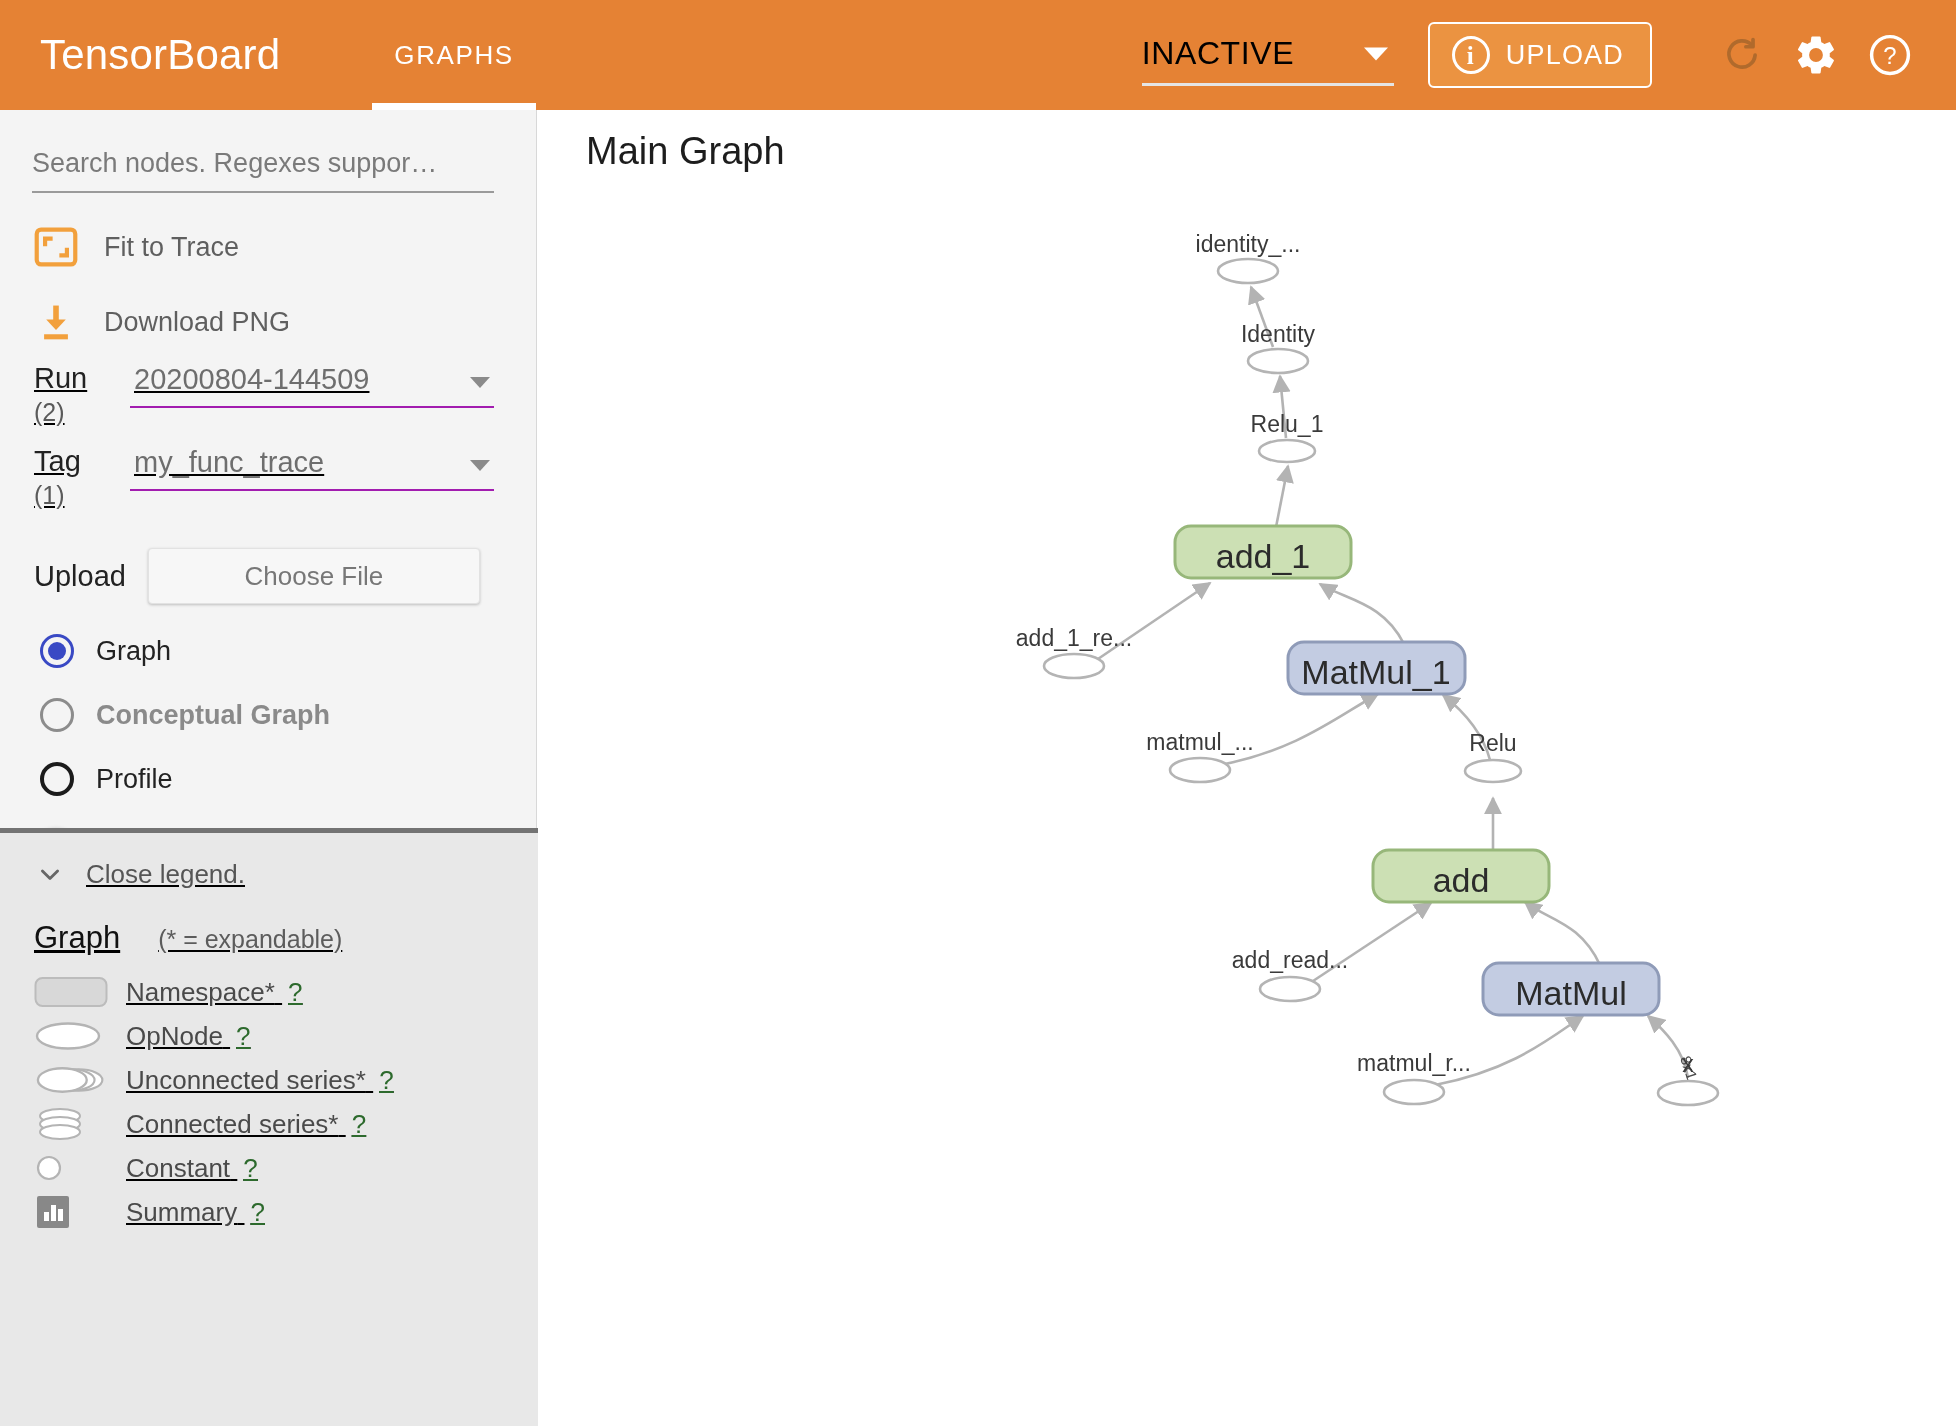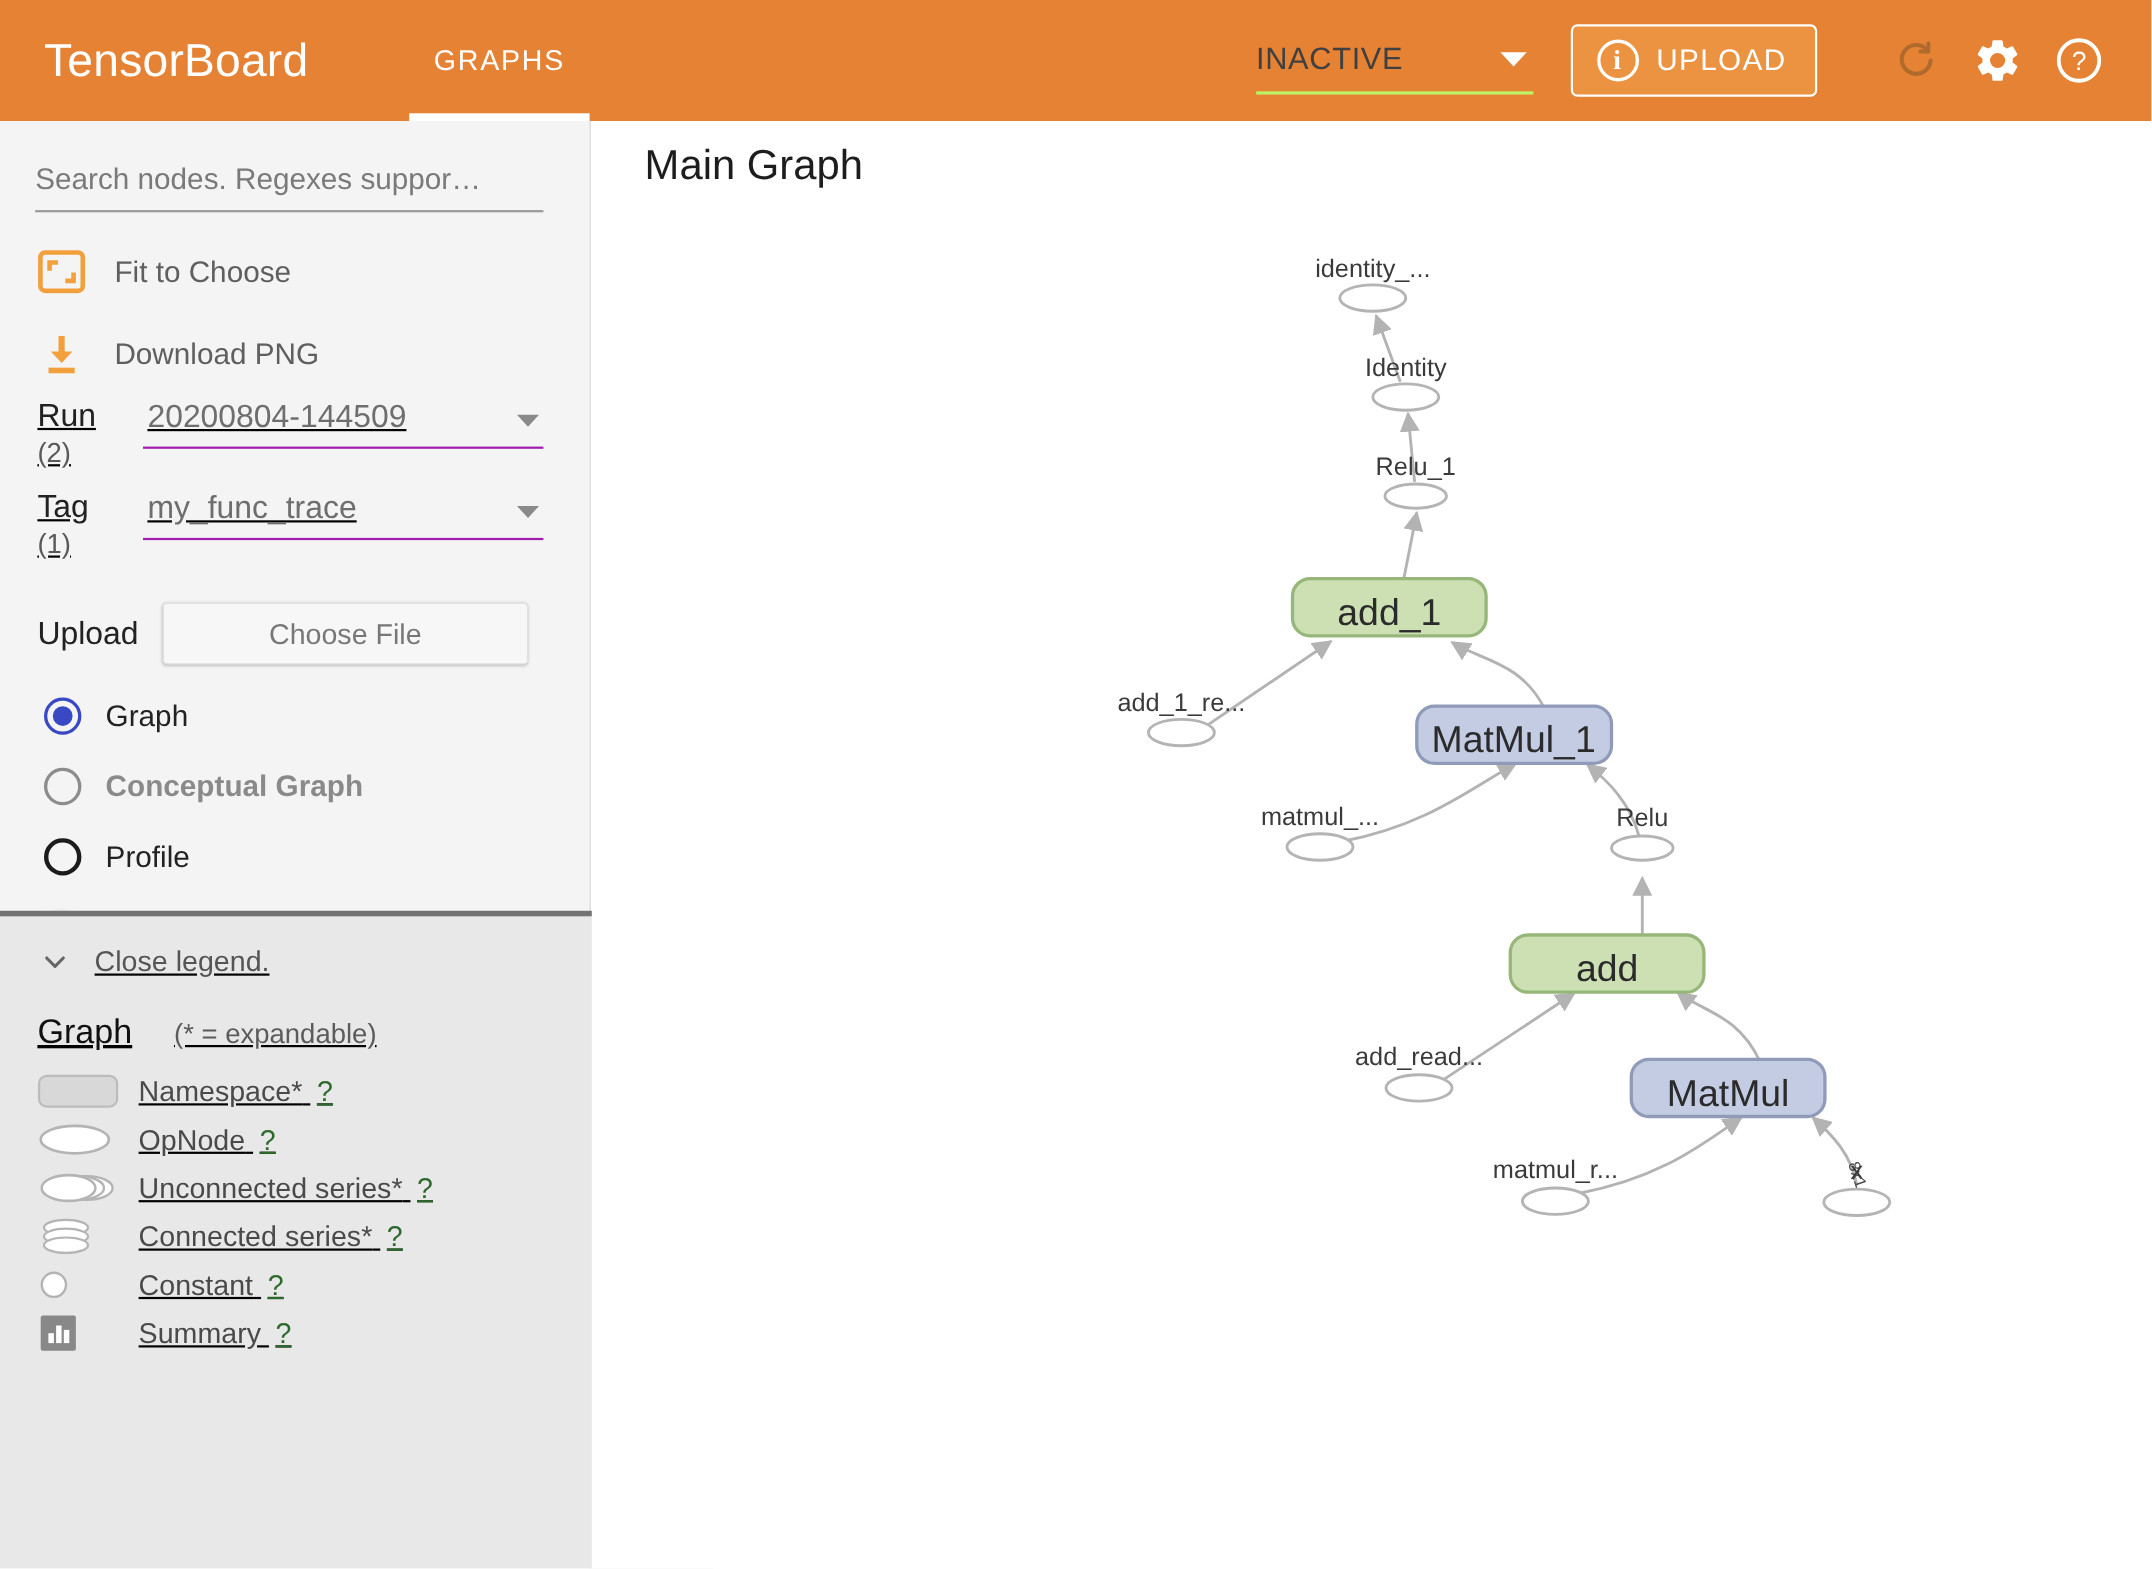--- a/index.html
+++ b/index.html
@@ -31,22 +31,22 @@
   .tab.active::after {
     content: ""; position: absolute; left: 0; right: 0; bottom: 0;
     height: 7px; background: #ffffff;
   }
   .header-right {
     margin-left: auto; display: flex; align-items: center; height: 110px;
     padding-right: 38px; gap: 0;
   }
   .inactive-select {
     position: relative; display: flex; align-items: center;
-    min-width: 252px; height: 62px; border-bottom: 3px solid #bef264;
-    margin-right: 34px; color: #404040; font-size: 28px; letter-spacing: 0.6px;
+    min-width: 252px; height: 62px; border-bottom: 3px solid #e5e5e5;
+    margin-right: 34px; color: #000000; font-size: 32px; letter-spacing: 0.6px;
     cursor: pointer;
   }
   .inactive-select .caret {
     position: absolute; right: 6px; top: 50%; transform: translateY(-50%);
     width: 0; height: 0; border-left: 12px solid transparent;
     border-right: 12px solid transparent; border-top: 13px solid #ffffff;
   }
   .upload-btn {
     display: flex; align-items: center; gap: 16px;
     height: 66px; padding: 0 26px 0 22px;
@@ -229,21 +229,21 @@
     <div class="search-wrap">
       <input class="search-input" type="text" placeholder="Search nodes. Regexes suppor…" style="">
     </div>
 
     <div class="action-row">
       <svg width="44" height="40" viewBox="0 0 24 22">
         <rect x="1.4" y="1.4" width="21.2" height="19.2" rx="2.4" fill="none" stroke="#f2a03c" stroke-width="2.3"></rect>
         <path d="M6 9.4V6.4h3" fill="none" stroke="#f2a03c" stroke-width="2.3" stroke-linecap="square"></path>
         <path d="M18 12.6v3h-3" fill="none" stroke="#f2a03c" stroke-width="2.3" stroke-linecap="square"></path>
       </svg>
-      <span class="lbl">Fit to Choose</span>
+      <span class="lbl">Fit to Trace</span>
     </div>
 
     <div class="action-row">
       <svg width="44" height="42" viewBox="0 0 24 24">
         <path d="M12 2.6v10.2" stroke="#f2a03c" stroke-width="3.2" stroke-linecap="butt"></path>
         <path d="M6.4 10.6L12 16.6l5.6-6" fill="#f2a03c"></path>
         <rect x="5.2" y="19" width="13.6" height="2.9" fill="#f2a03c"></rect>
       </svg>
       <span class="lbl">Download PNG</span>
     </div>

